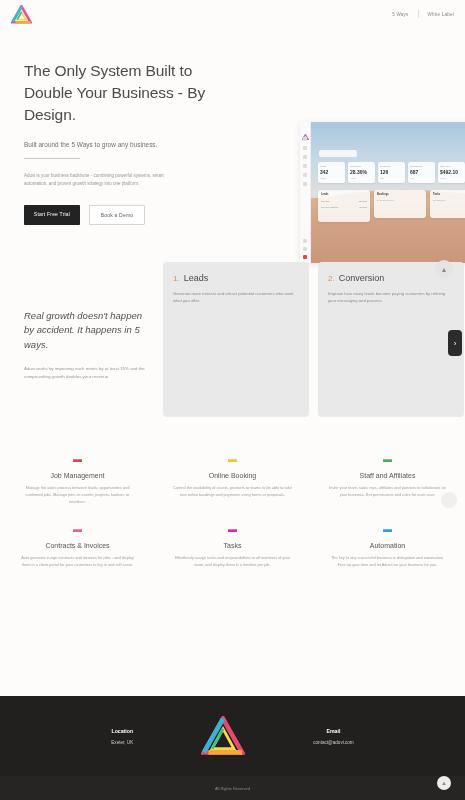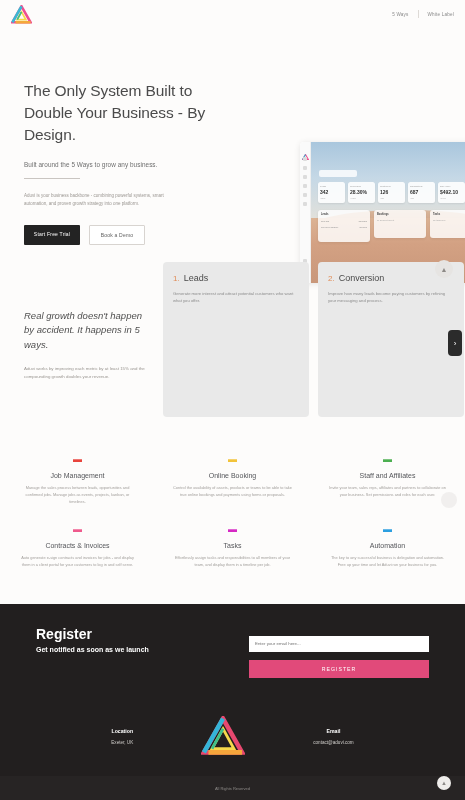--- a/index.html
+++ b/index.html
@@ -16,21 +16,21 @@
     position: absolute; top: 0; left: 0; width: 465px; height: 28px;
     background: #fdfcfb; display: flex; align-items: center;
     justify-content: space-between; padding: 0 11px;
   }
   .logo-wrap { width: 21px; height: 19px; position: relative; }
   .nav { display: flex; align-items: center; gap: 9px; }
   .nav-item { font-size: 4.6px; color: #8a8a8a; letter-spacing: .2px; }
   .nav-sep { width: 1px; height: 8px; background: #dedad6; }
 
   
-  .hero { position: absolute; top: 72px; left: 0; width: 465px; height: 185px; }
+  .hero { position: absolute; top: 52px; left: 0; width: 465px; height: 185px; }
   .hero-left { position: absolute; left: 24px; top: 8px; width: 185px; }
   .hero-h1 {
     font-size: 15.5px; line-height: 1.42; color: #4b4b4b;
     font-weight: 400; letter-spacing: -.1px;
   }
   .hero-sub { margin-top: 15px; font-size: 6.4px; color: #6f6f6f; letter-spacing: .05px; }
   .hero-rule { margin-top: 10px; width: 56px; height: 1px; background: #c9c5c1; }
   .hero-body { margin-top: 13px; font-size: 4.5px; line-height: 1.75; color: #9a9691; width: 158px; }
   .hero-btns { margin-top: 17px; display: flex; gap: 9px; }
   .btn {
@@ -335,30 +335,20 @@
         <div class="fdesc">Effortlessly assign tasks and responsibilities to all members of your team, and display them in a timeline per job.</div>
       </div>
       <div class="fcell">
         <div class="ficon" style="color:#2c9fe0">▬</div>
         <div class="ftitle">Automation</div>
         <div class="fdesc">The key to any successful business is delegation and automation. Free up your time and let Aduvi run your business for you.</div>
       </div>
     </div>
   </div>
 
-  <div class="register">
-    <div>
-      <div class="reg-title">Register</div>
-      <div class="reg-sub">Get notified as soon as we launch</div>
-    </div>
-    <div class="reg-form">
-      <input class="reg-input" type="text" placeholder="Enter your email here..." style="">
-      <button class="reg-btn">REGISTER</button>
-    </div>
-  </div>
 
   <div class="footer">
     <div class="fcol">
       <div class="fhead">Location</div>
       <div class="fval">Exeter, UK</div>
     </div>
     <div class="flogo">
       <svg width="44" height="40" viewBox="0 0 48 44">
         <path d="M24 3 L45 40 L3 40 Z" fill="none" stroke="#e8486f" stroke-width="5"></path>
         <path d="M24 3 L3 40" fill="none" stroke="#34b5d8" stroke-width="5"></path>

